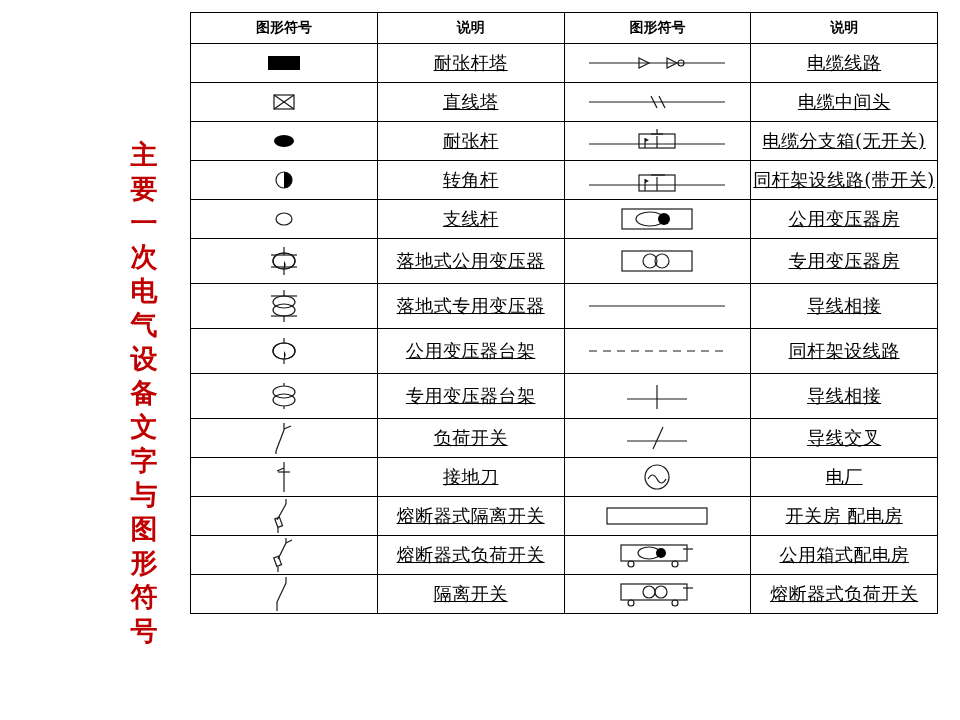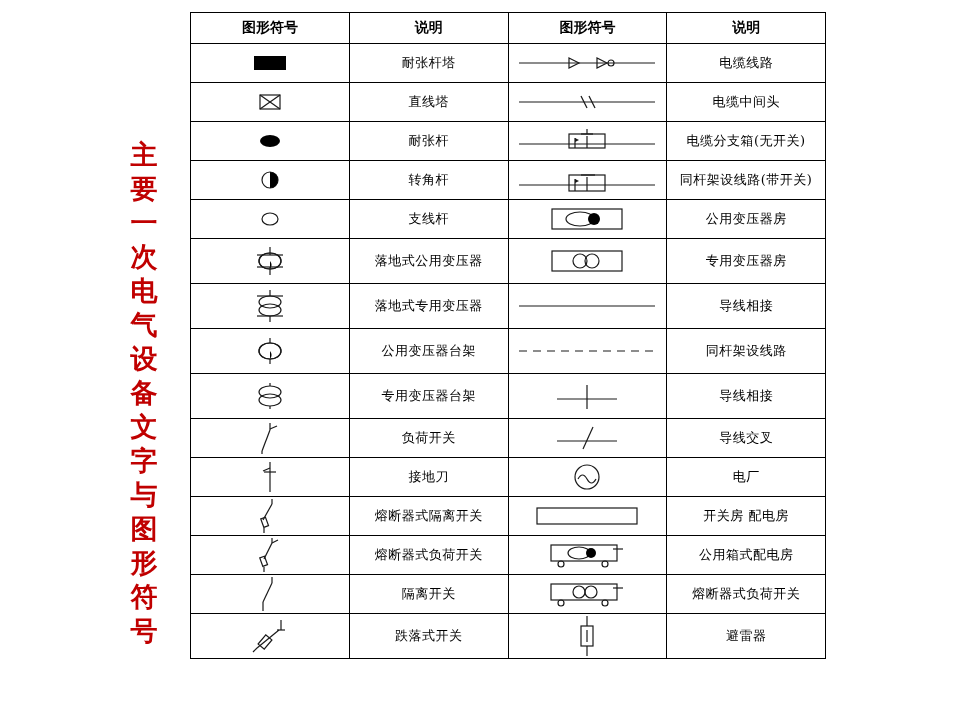--- a/index.html
+++ b/index.html
@@ -34,21 +34,21 @@
   #side-title span {
     display: block;
   }
   
   #symbol-table {
     position: absolute;
     left: 190px;
     top: 12px;
     border-collapse: collapse;
     table-layout: fixed;
-    width: 636px;
+    width: 748px;
     background: #ffffff;
     padding-left: 12px;
   }
   #symbol-table th, #symbol-table td {
     border: 1px solid #000000;
     padding: 0;
     text-align: center;
     vertical-align: middle;
     font-family: "DejaVu Serif", serif;
   }
@@ -57,23 +57,24 @@
     font-size: 14px;
     font-weight: bold;
   }
   #symbol-table td.sym {
     height: 38px;
     width: 136px;
   }
   #symbol-table td.desc {
     height: 38px;
     width: 182px;
-    font-size: 13px;
+    font-size: 18px;
     font-weight: normal;
     letter-spacing: 0.5px;
+    text-decoration: underline;
   }
   #symbol-table tr.tall td { height: 44px; }
   .cellwrap {
     width: 100%;
     height: 100%;
     display: flex;
     align-items: center;
     justify-content: center;
   }
   svg { display: block; }
@@ -425,41 +426,16 @@
                 <circle cx="42" cy="14" r="6" stroke="#1a1a1a" fill="none" stroke-width="1.2"></circle>
                 <circle cx="54" cy="14" r="6" stroke="#1a1a1a" fill="none" stroke-width="1.2"></circle>
                 <circle cx="24" cy="25" r="3" stroke="#1a1a1a" fill="none" stroke-width="1.2"></circle>
                 <circle cx="68" cy="25" r="3" stroke="#1a1a1a" fill="none" stroke-width="1.2"></circle>
                 <line x1="76" y1="10" x2="86" y2="10" stroke="#1a1a1a" fill="none" stroke-width="1.2"></line>
               </svg>
             </div>
           </td>
           <td class="desc">熔断器式负荷开关</td>
         </tr>
-        <tr class="tall">
-          <td class="sym">
-            <div class="cellwrap">
-              <svg width="46" height="36">
-                <line x1="34" y1="2" x2="34" y2="12" stroke="#1a1a1a" fill="none" stroke-width="1.2"></line>
-                <line x1="30" y1="12" x2="38" y2="12" stroke="#1a1a1a" fill="none" stroke-width="1.2"></line>
-                <line x1="32" y1="12" x2="10" y2="30" stroke="#1a1a1a" fill="none" stroke-width="1.2"></line>
-                <rect x="14" y="18" width="8" height="12" stroke="#1a1a1a" fill="none" stroke-width="1.2" transform="rotate(40 18 24)"></rect>
-                <line x1="10" y1="30" x2="6" y2="34" stroke="#1a1a1a" fill="none" stroke-width="1.2"></line>
-              </svg>
-            </div>
-          </td>
-          <td class="desc">跌落式开关</td>
-          <td class="sym">
-            <div class="cellwrap">
-              <svg width="40" height="44">
-                <line x1="20" y1="2" x2="20" y2="12" stroke="#1a1a1a" fill="none" stroke-width="1.2"></line>
-                <rect x="14" y="12" width="12" height="20" stroke="#1a1a1a" fill="none" stroke-width="1.2"></rect>
-                <line x1="20" y1="16" x2="20" y2="28" stroke="#1a1a1a" fill="none" stroke-width="1.2"></line>
-                <line x1="20" y1="32" x2="20" y2="42" stroke="#1a1a1a" fill="none" stroke-width="1.2"></line>
-              </svg>
-            </div>
-          </td>
-          <td class="desc">避雷器</td>
-        </tr>
       </tbody>
   </table>
 
 </div>
 
 </body></html>

